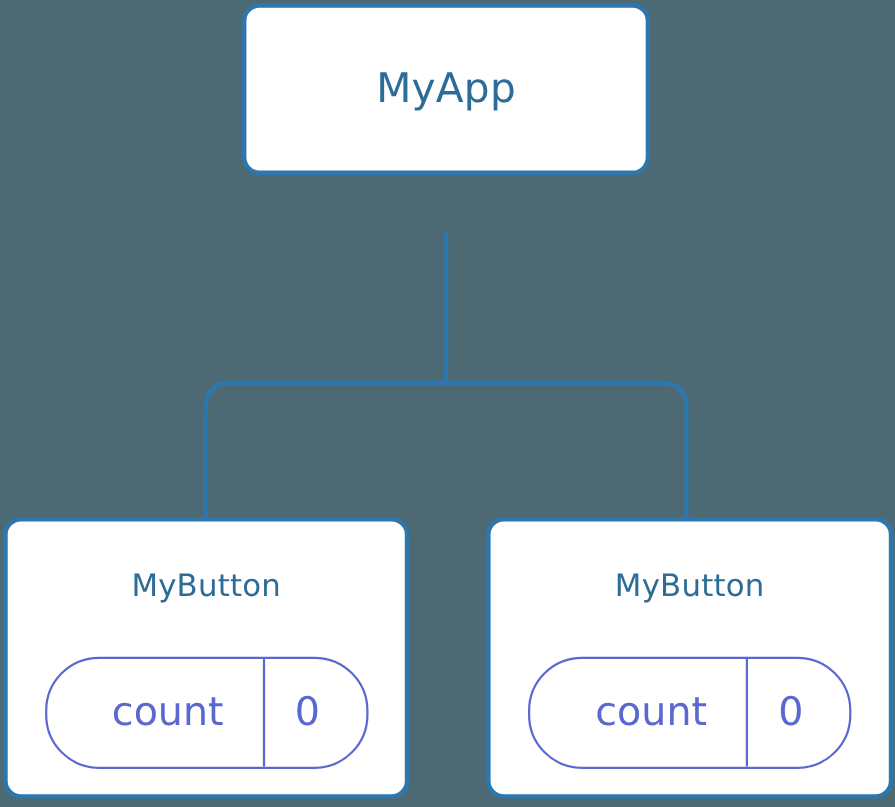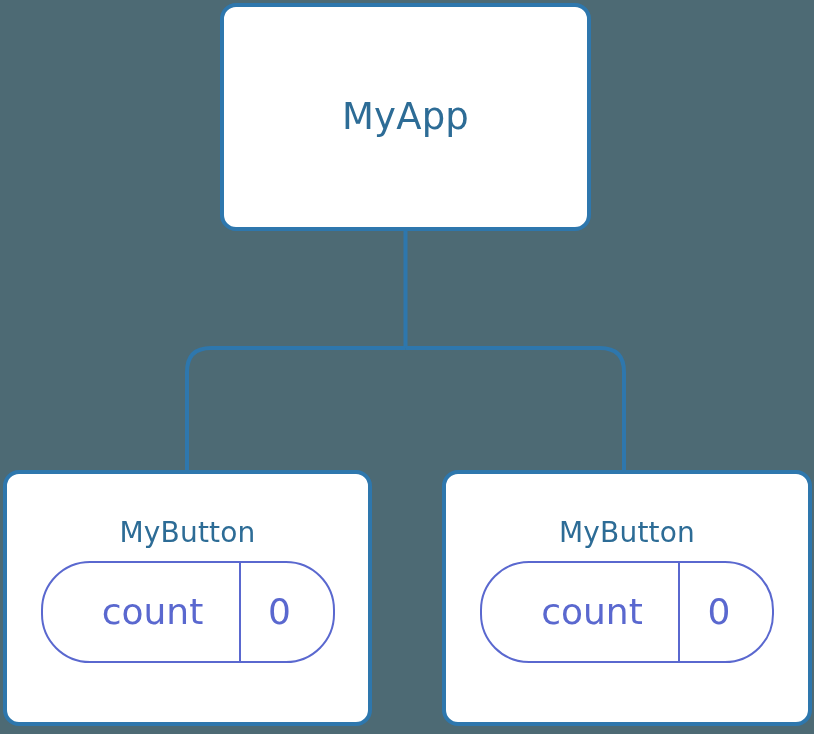--- a/index.html
+++ b/index.html
@@ -38,21 +38,21 @@
     border-radius: 16px;
     display: flex;
     flex-direction: column;
     align-items: center;
   }
 
   .node-root {
     left: 220px;
     top: 3px;
     width: 371px;
-    height: 228px;
+    height: 156px;
     justify-content: center;
   }
 
   .node-child-left {
     left: 3px;
     top: 470px;
     width: 369px;
     height: 256px;
     padding-top: 38px;
   }
@@ -73,21 +73,21 @@
     letter-spacing: 0.2px;
     white-space: nowrap;
   }
 
   .node-root .node-title {
     font-size: 37px;
   }
 
   
   .state-pill {
-    margin-top: 7px;
+    margin-top: 43px;
     display: flex;
     align-items: stretch;
     height: 98px;
     border: 2px solid #5a68cf;
     border-radius: 49px;
     background: transparent;
     overflow: hidden;
   }
 
   .state-key {

